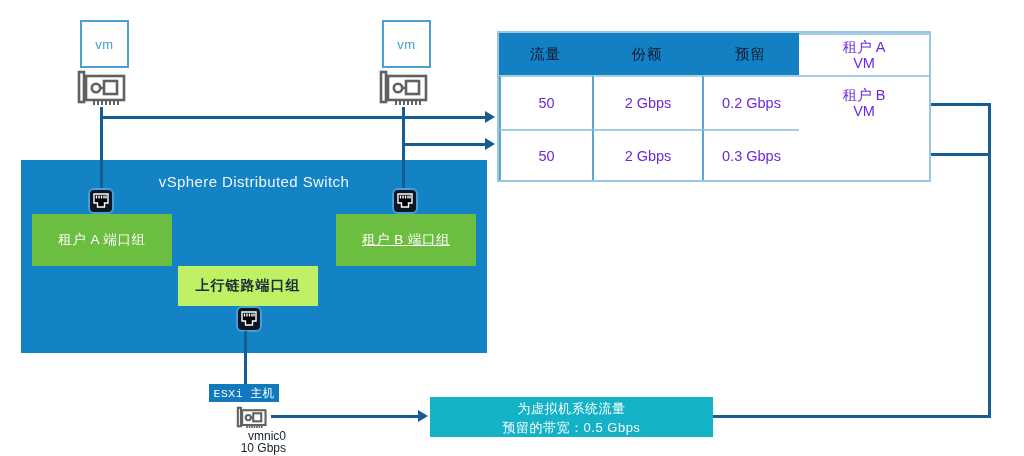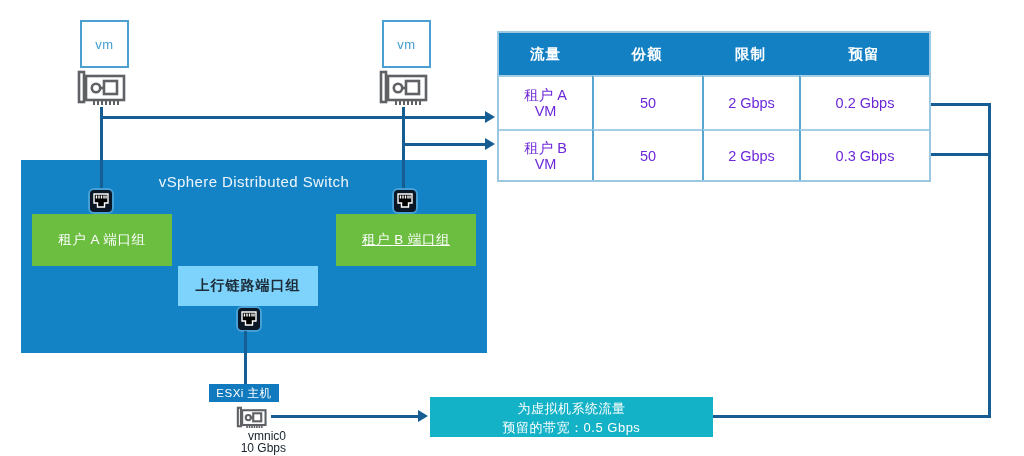--- a/index.html
+++ b/index.html
@@ -20,37 +20,37 @@
   .vline{width:3px;}
   .arrow-head{width:0;height:0;border-top:6.5px solid transparent;border-bottom:6.5px solid transparent;
     border-left:10px solid #155d92;}
 
   
   .switch-box{width:466px;height:193px;background:#1483c6;}
   .switch-title{padding-top:13px;text-align:center;color:#eef6fc;font-size:15px;
     font-weight:400;letter-spacing:.4px;}
   .pg{height:52px;background:#6cbe41;color:#fff;font-size:13.5px;
     display:flex;align-items:center;justify-content:center;letter-spacing:.5px;}
-  .uplink{width:140px;height:40px;background:#7dd3fc;color:#1b2a36;font-weight:700;
+  .uplink{width:140px;height:40px;background:#bef264;color:#1b2a36;font-weight:700;
     font-size:14px;display:flex;align-items:center;justify-content:center;letter-spacing:1px;}
 
   
   .esxi-label{width:70px;height:18px;background:#1179bd;color:#fff;font-size:11.5px;
     display:flex;align-items:center;justify-content:center;letter-spacing:.5px;}
   .nic-caption{width:80px;text-align:right;font-size:12px;color:#15202a;line-height:12px;}
 
   
   .cyan-box{width:283px;height:40px;background:#14b2c7;color:#fff;font-size:13px;
     text-align:center;line-height:19px;padding-top:2px;box-sizing:border-box;letter-spacing:.5px;}
 
   
   .nio-table{left:497px;top:31px;width:434px;height:151px;box-sizing:border-box;
     border:2px solid #9cc7e3;display:grid;
     grid-template-columns:93px 110px 97px auto;grid-template-rows:42px 54px auto;}
-  .th{background:#1480c4;color:#ffffff;font-size:14.5px;font-weight:700;
+  .th{background:#1480c4;color:#0f172a;font-size:14.5px;font-weight:400;
     display:flex;align-items:center;justify-content:center;letter-spacing:1px;}
   .td{background:#fff;color:#6d28d9;font-size:14.5px;
     display:flex;flex-direction:column;align-items:center;justify-content:center;
     border-top:2px solid #a6cde6;line-height:16px;}
   .td.cleft{border-left:2px solid #58a6d0;text-align:center;}
 
   
   .annotation{width:190px;text-align:center;font-size:12.5px;line-height:15.5px;
     color:#13181c;font-weight:500;}
 
@@ -125,21 +125,21 @@
   </div>
   <div class="abs" style="left:236px;top:306px;">
     <svg width="26" height="26" viewBox="0 0 26 26">
       <rect x="1" y="1" width="24" height="24" rx="5" fill="#0b1724" stroke="#46a0d5" stroke-width="2"></rect>
       <path d="M6 6 h14 v9 h-3.5 v4 h-7 v-4 H6 z" fill="#000" stroke="#fff" stroke-width="1.4"></path>
       <path d="M8.5 7.5 v3 M11 7.5 v3 M13.5 7.5 v3 M16 7.5 v3 M18 7.5 v3" stroke="#fff" stroke-width="1.4"></path>
     </svg>
   </div>
 
   <div class="abs vline" style="left:244px;top:331px;height:53px;"></div>
-  <div class="abs esxi-label" style="left:209px;top:384px;">
+  <div class="abs esxi-label" style="left:209px;top:384px;font-family:Liberation Mono, monospace;">
     <span>ESXi 主机</span>
   </div>
   <div class="abs" style="left:236px;top:404px;">
     <svg width="32" height="26" viewBox="0 0 52 42" fill="none" stroke="#5f6165" stroke-width="3.4">
       <rect x="3" y="6" width="5" height="30"></rect>
       <rect x="10" y="10" width="38" height="24"></rect>
       <circle cx="20" cy="22" r="4.2"></circle>
       <line x1="24.2" y1="22" x2="28" y2="22"></line>
       <rect x="28" y="15" width="13" height="13"></rect>
       <path d="M18 34 v5 M22 34 v5 M26 34 v5 M30 34 v5 M34 34 v5 M38 34 v5 M42 34 v5" stroke-width="2.6"></path>
@@ -157,21 +157,20 @@
   </div>
 
   <div class="abs hline" style="left:931px;top:103px;width:60px;"></div>
   <div class="abs hline" style="left:931px;top:153px;width:60px;"></div>
   <div class="abs vline" style="left:988px;top:103px;height:315px;"></div>
   <div class="abs hline" style="left:713px;top:415px;width:278px;"></div>
 
   <div class="abs nio-table">
     <div class="th">流量</div>
     <div class="th">份额</div>
-    <div class="th">限制</div>
     <div class="th">预留</div>
 
     <div class="td">
       <span>租户 A</span>
       <span>VM</span>
     </div>
     <div class="td cleft">50</div>
     <div class="td cleft">2 Gbps</div>
     <div class="td cleft">0.2 Gbps</div>
 

